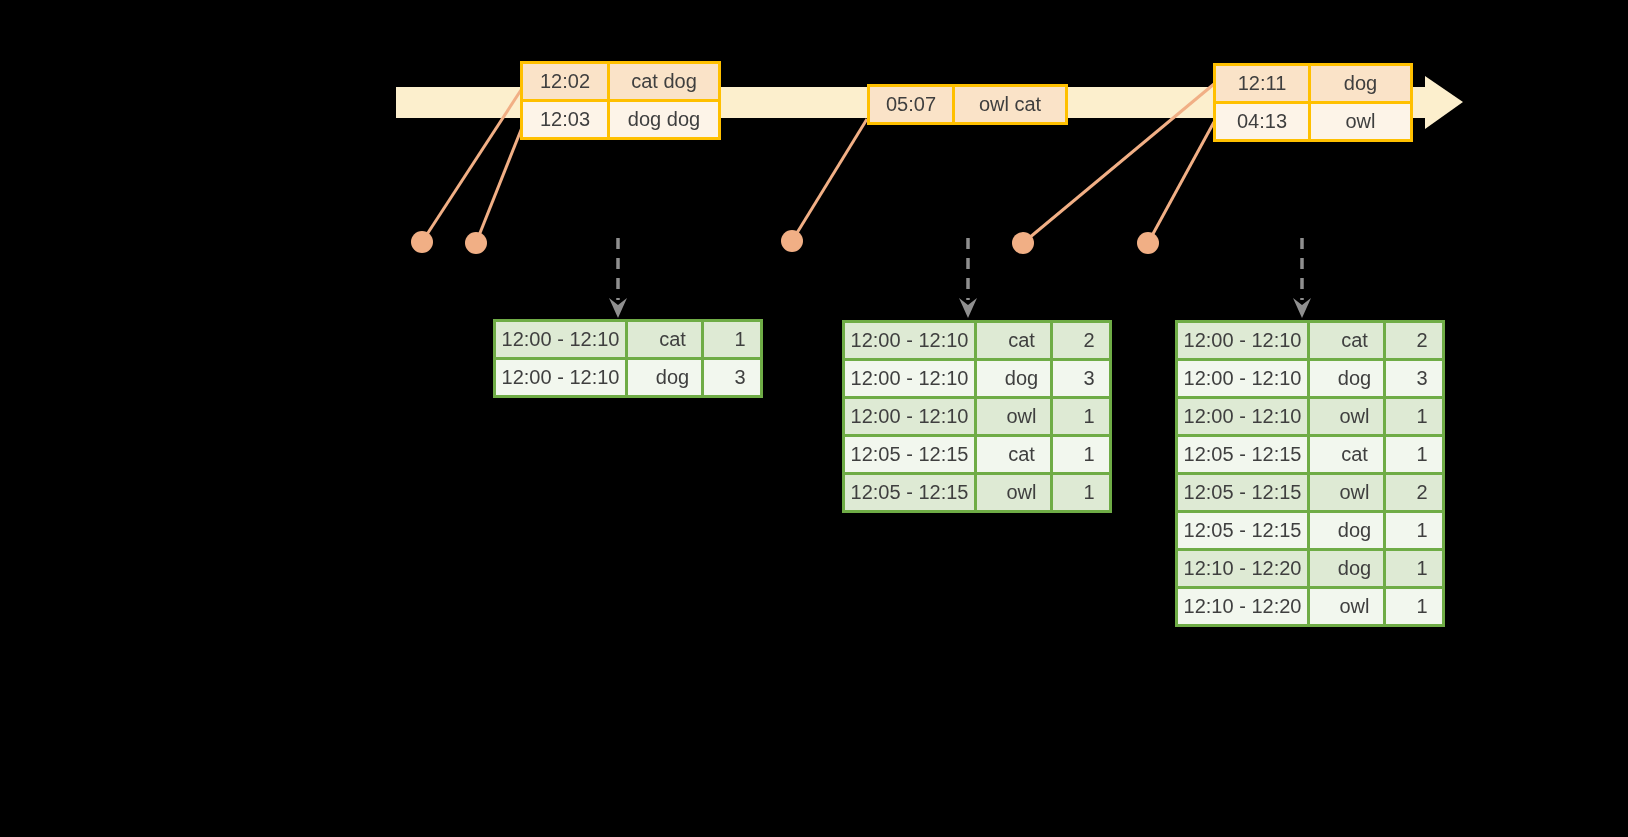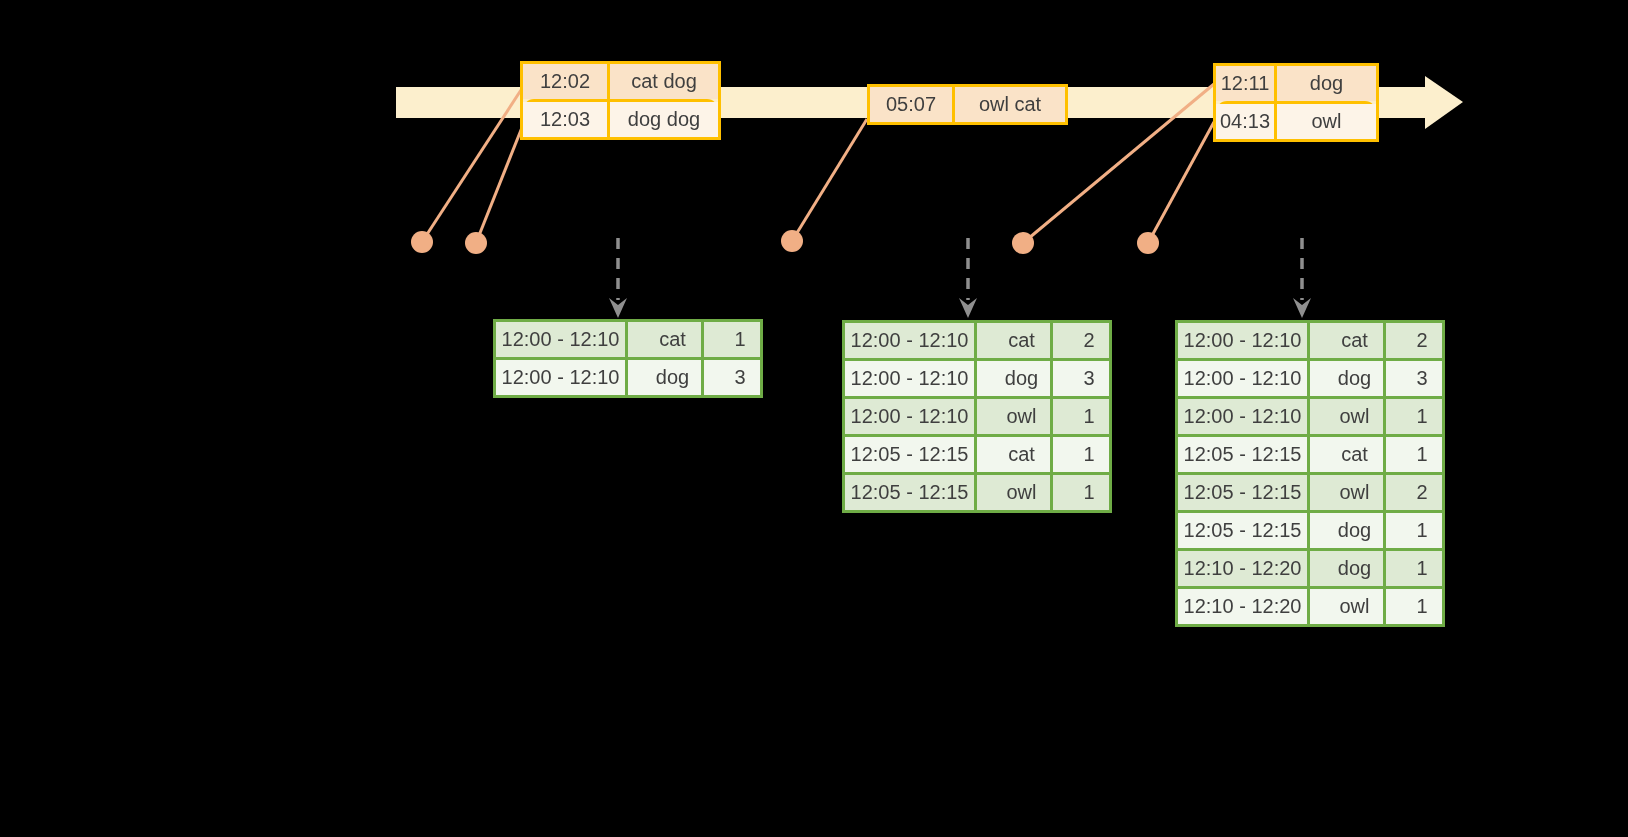--- a/index.html
+++ b/index.html
@@ -17,35 +17,35 @@
   #overlay{position:absolute;left:0;top:0;z-index:1;}
   .band{fill:var(--timeline);}
   .conn{stroke:var(--connector);stroke-width:3;}
   .dot{fill:var(--connector);}
   .trig{stroke:var(--trigger-arrow);stroke-width:3.5;stroke-dasharray:11 9;}
   .trighead{fill:var(--trigger-arrow);}
   .tablebox{position:absolute;z-index:2;display:flex;flex-direction:column;}
   .etable{border:3px solid var(--gold-border);}
   .gtable{border:3px solid var(--green-border);}
   .trow{display:flex;}
-  .etable .trow + .trow{border-top:3px solid var(--gold-border);border-radius:11px;}
+  .etable .trow + .trow{border-top:3px solid var(--gold-border);}
   .gtable .trow + .trow{border-top:3px solid var(--green-border);}
   .tcell{
     height:35px;line-height:35px;text-align:center;font-size:20px;
     color:var(--cell-text);white-space:nowrap;overflow:hidden;
   }
   .etable .tcell + .tcell{border-left:3px solid var(--gold-border);}
   .gtable .tcell + .tcell{border-left:3px solid var(--green-border);padding-left:16px;}
   .etable .trow.dark .tcell{background:var(--event-row-dark);}
   .etable .trow.light .tcell{background:var(--event-row-light);}
   .gtable .trow.dark .tcell{background:var(--result-row-dark);}
   .gtable .trow.light .tcell{background:var(--result-row-light);}
   #e1{left:520px;top:61px;}  #e1 .c0{width:84px;}  #e1 .c1{width:108px;text-align:center;}
   #e2{left:867px;top:84px;}  #e2 .c0{width:82px;}  #e2 .c1{width:110px;}
-  #e3{left:1213px;top:63px;} #e3 .c0{width:58px;}  #e3 .c1{width:99px;}
+  #e3{left:1213px;top:63px;} #e3 .c0{width:92px;}  #e3 .c1{width:99px;}
   #g1{left:493px;top:319px;} #g2{left:842px;top:320px;} #g3{left:1175px;top:320px;}
   .gtable .c0{width:129px;} .gtable .c1{width:57px;} .gtable .c2{width:40px;}
 </style>
 </head>
 <body>
 
 <div id="canvas">
 
   <svg id="overlay" width="1628" height="837" viewBox="0 0 1628 837">
 

